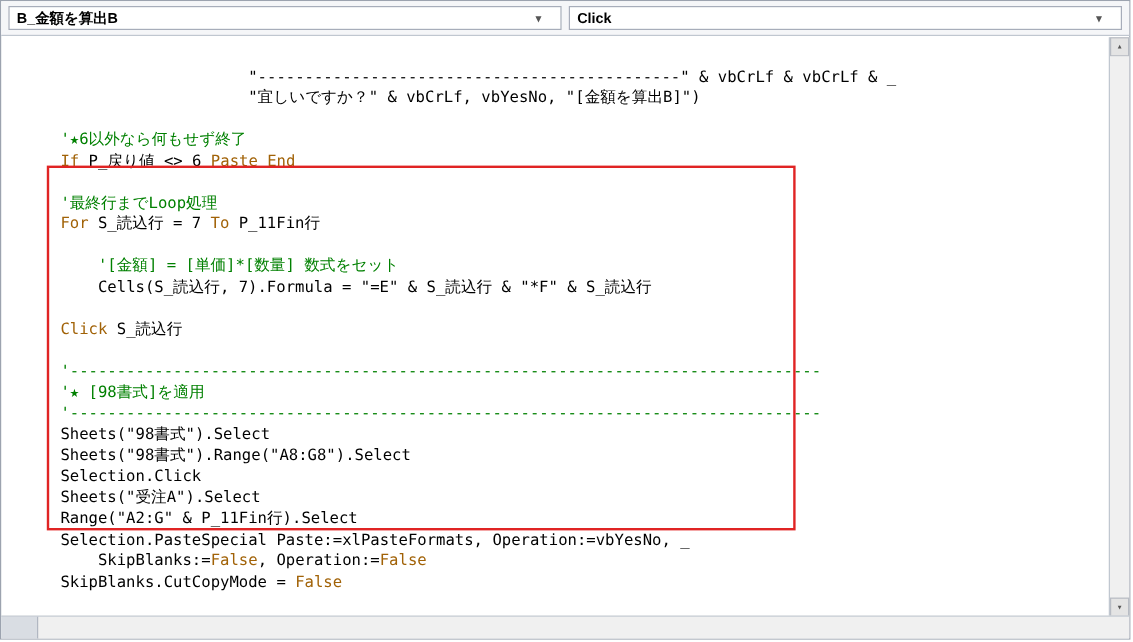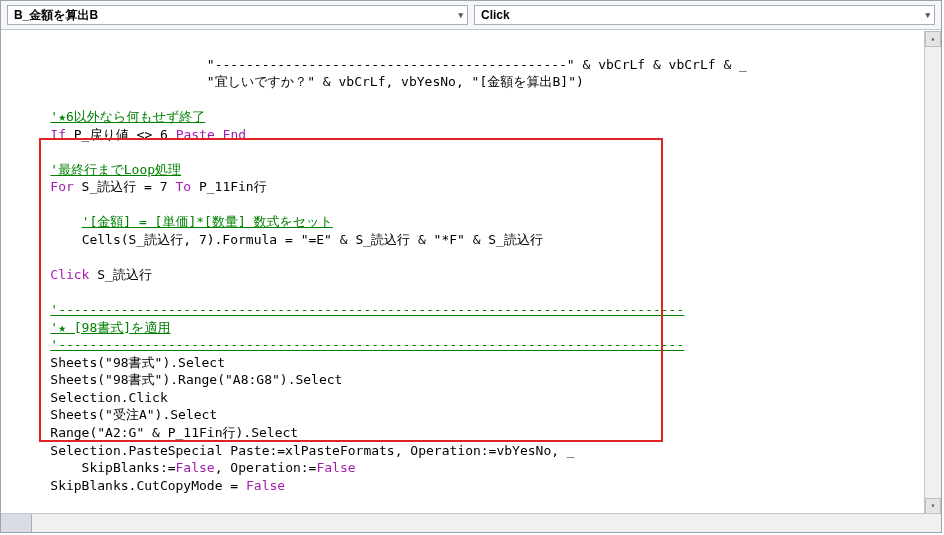--- a/index.html
+++ b/index.html
@@ -26,21 +26,21 @@
     border-bottom: 1px solid #c0c7d0;
     background: #f5f6f8;
   }
   .combo {
     display: flex;
     align-items: center;
     justify-content: space-between;
     height: 20px;
     background: #ffffff;
     border: 1px solid #a7adba;
-    padding: 0 4px 0 6px;
+    padding: 0 16px 0 6px;
     box-sizing: border-box;
     font-size: 12px;
     font-family: "MS Gothic", "Segoe UI", sans-serif;
     font-weight: bold;
   }
   .combo .arrow {
     font-size: 9px;
     color: #555;
   }
   .combo-left { flex: 1; }
@@ -51,22 +51,22 @@
     width: 100%;
     height: calc(100% - 30px - 18px);
     overflow: hidden;
   }
   .code-inner {
     padding: 8px 6px 8px 18px;
     line-height: 1.35;
     white-space: pre;
     font-family: "MS Gothic", "Consolas", monospace;
   }
-  .kw   { color: #a21caf; }
-  .cm   { color: #008000; text-decoration: underline; }
+  .kw   { color: #a16207; }
+  .cm   { color: #008000; }
   .plain{ color: #000000; }
 
   .redbox {
     position: absolute;
     border: 2px solid #e02424;
     pointer-events: none;
   }
 
   
   .bottom-bar {

